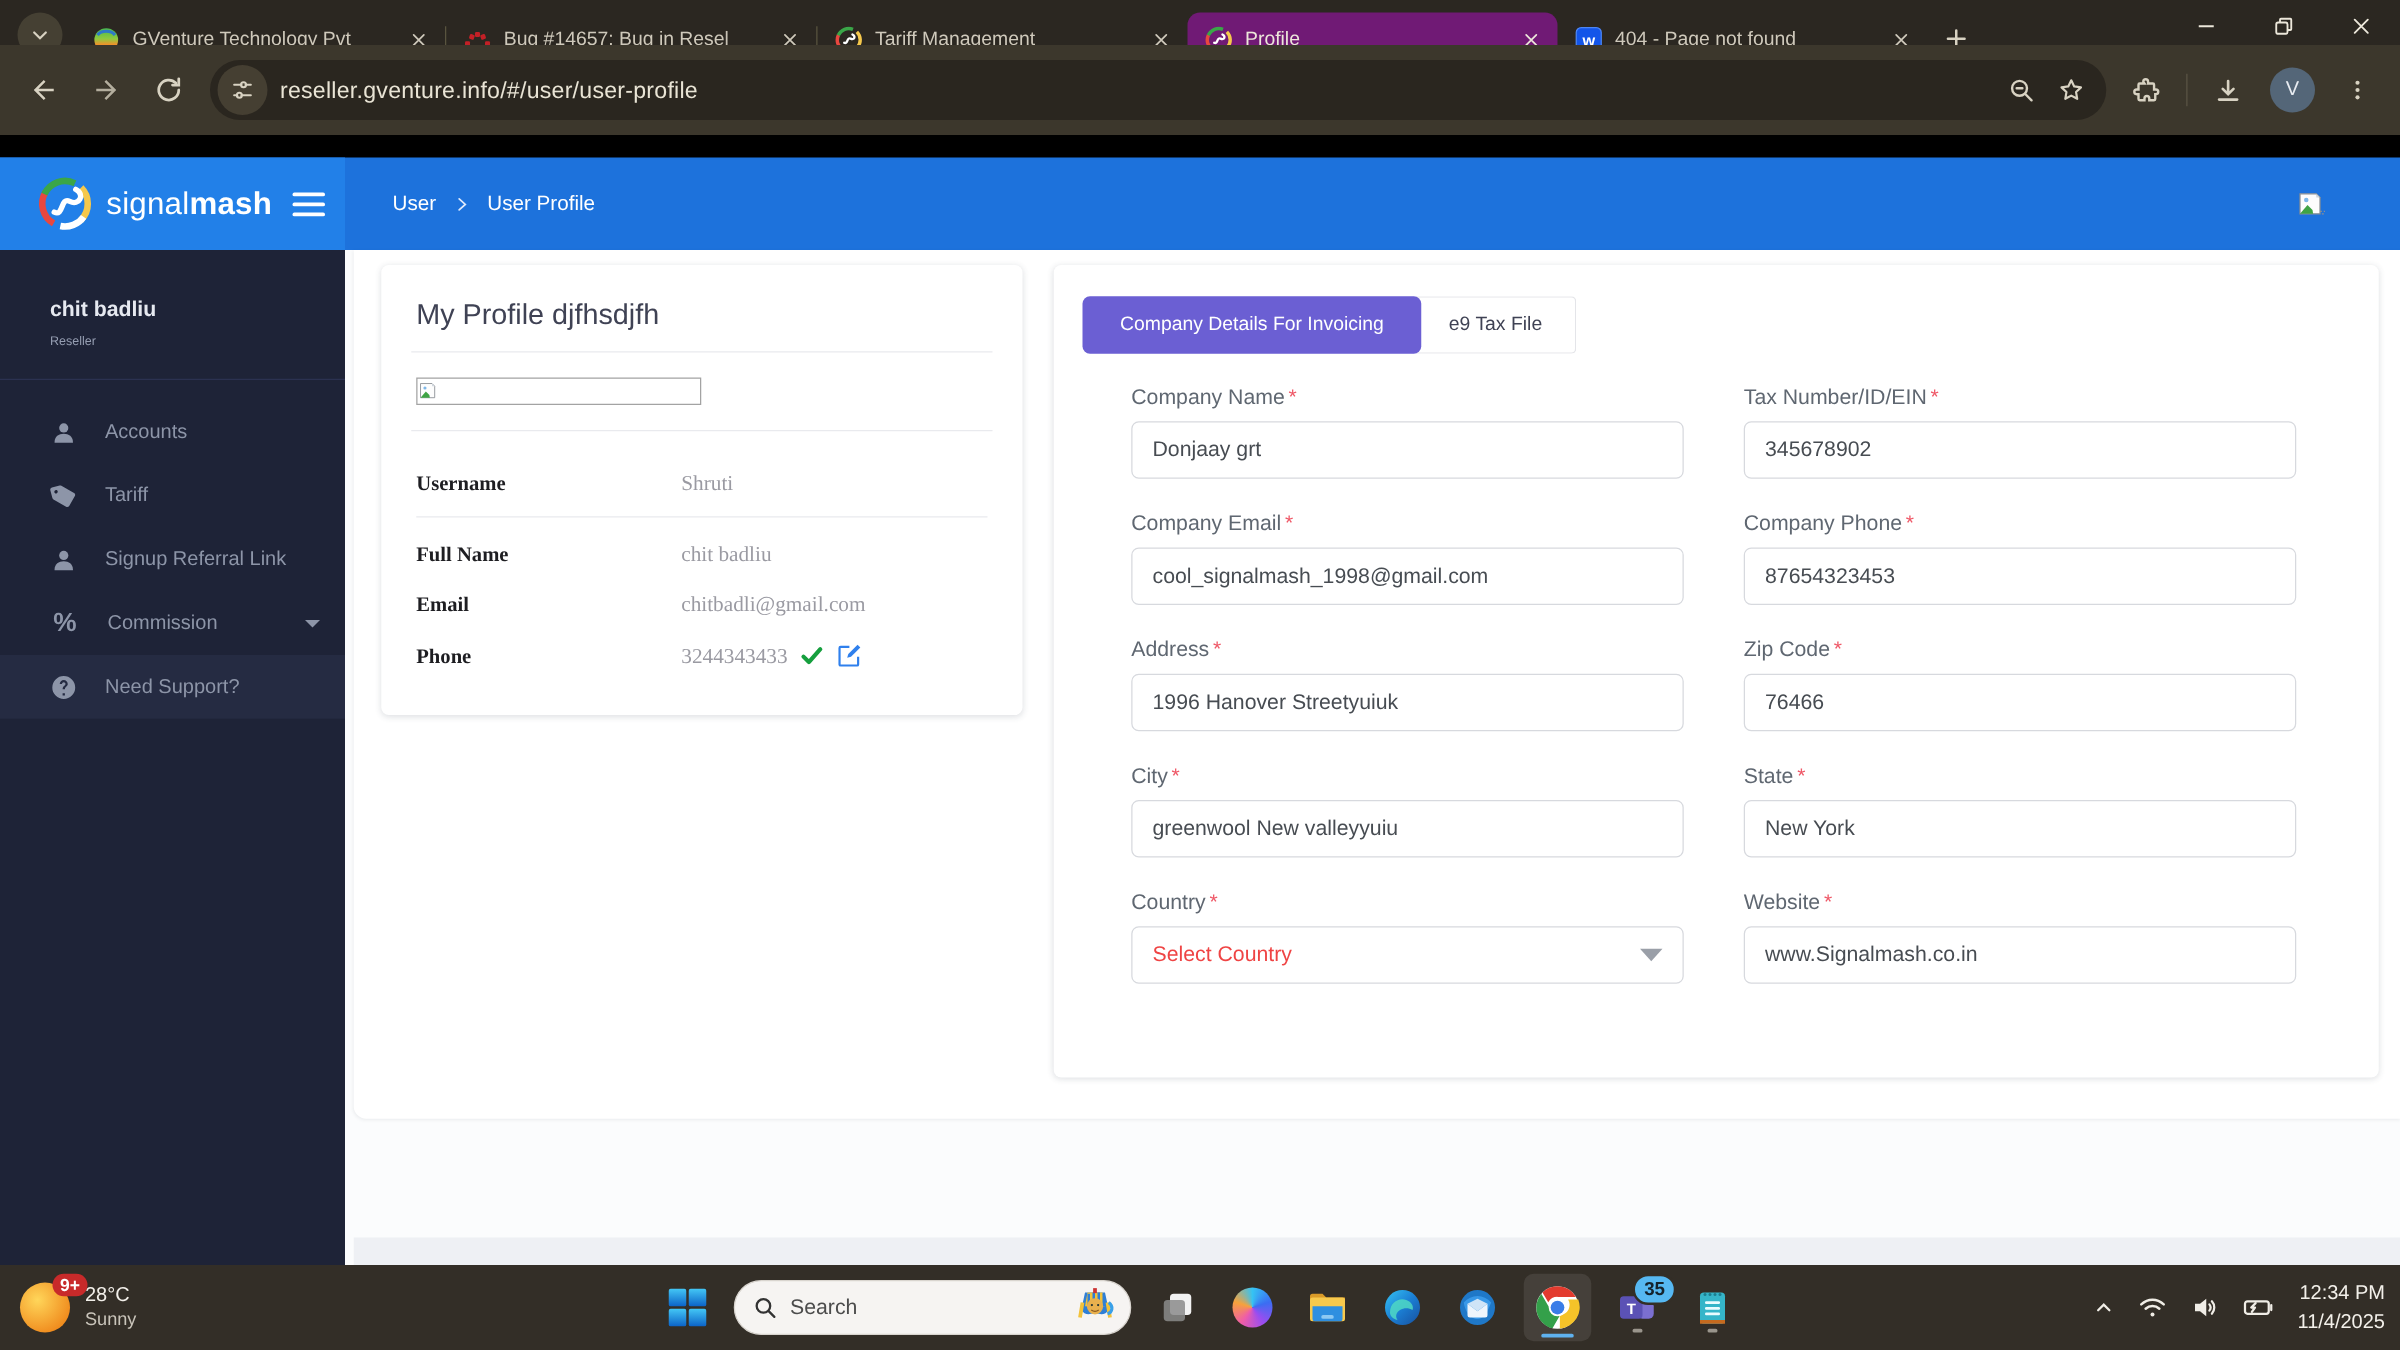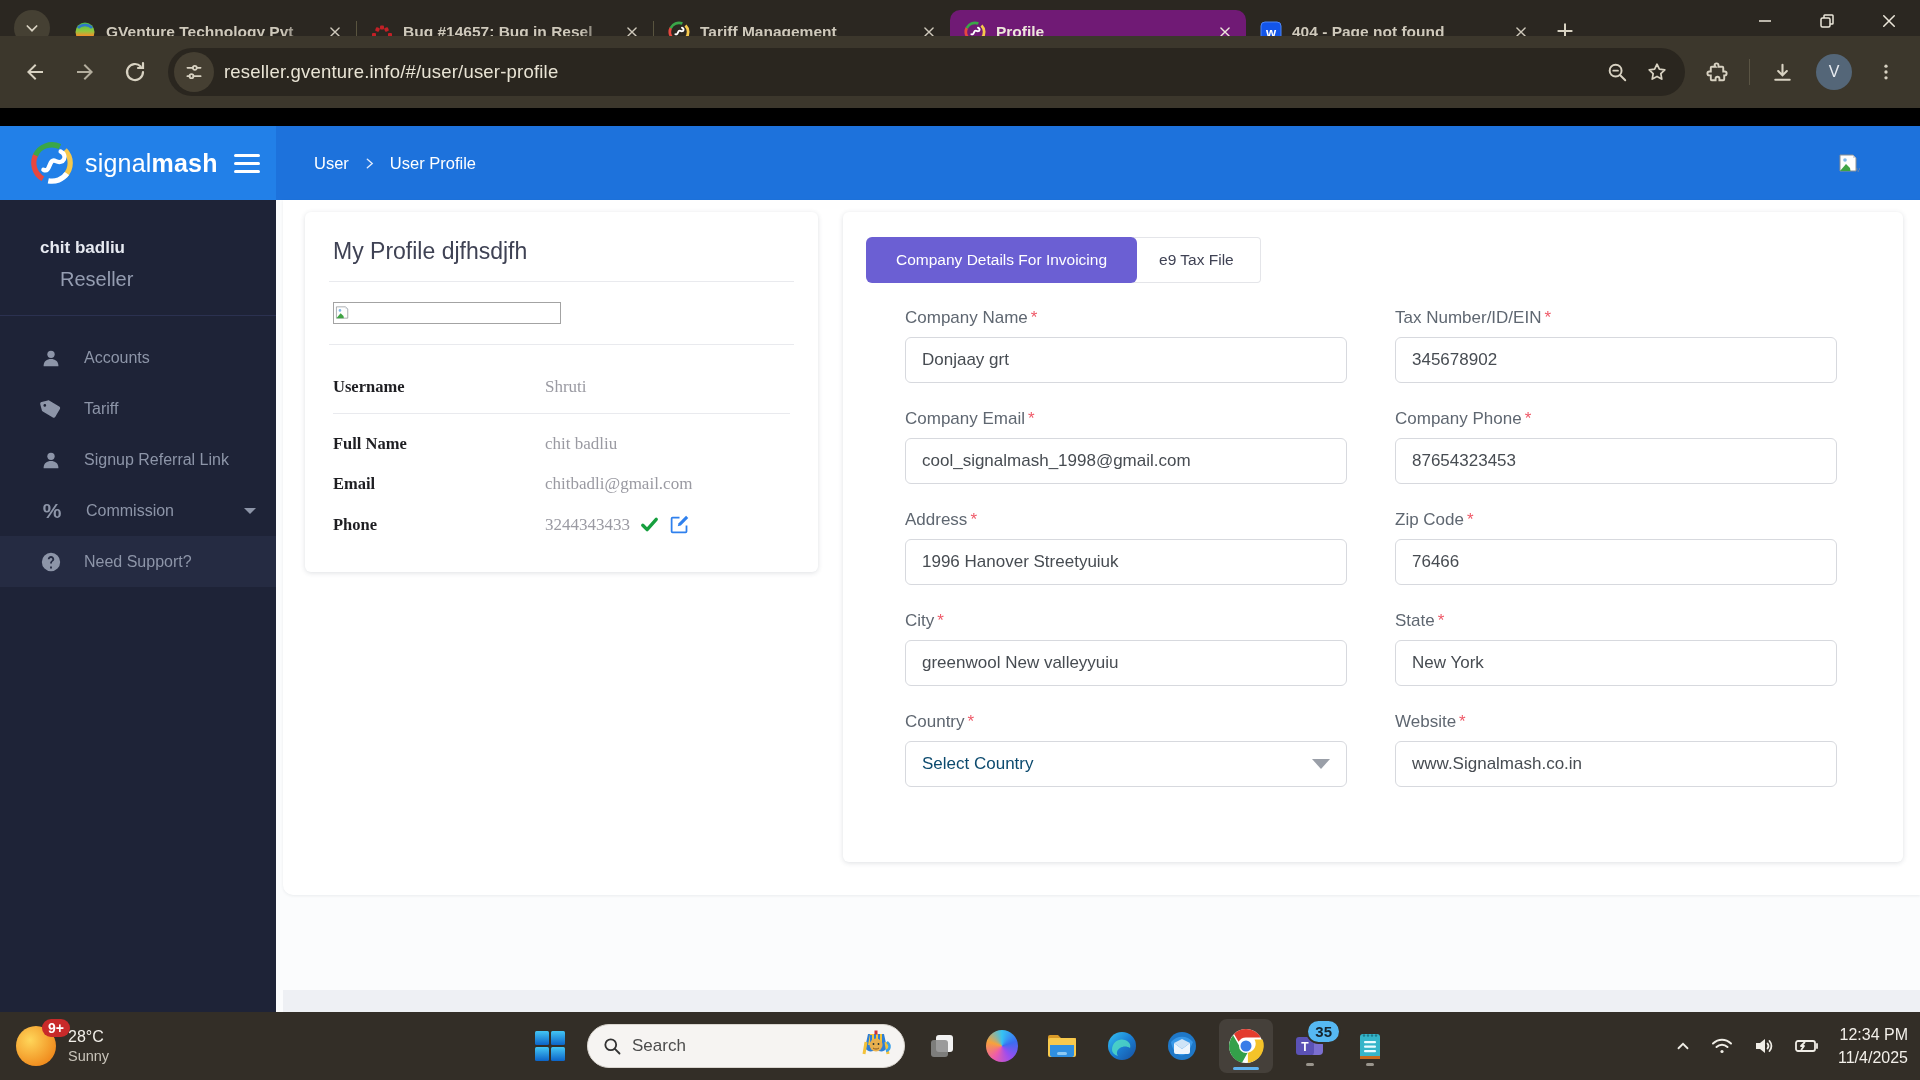--- a/index.html
+++ b/index.html
@@ -8,21 +8,21 @@
   .icon svg { display:block; }
 
   
   .tabstrip { position:absolute; top:0; left:0; right:0; height:54px; background:#2b2721;
     display:flex; align-items:flex-end; padding-left:10px; }
   .tab-search-btn { width:36px; height:36px; border-radius:50%; background:#454033;
     display:flex; align-items:center; justify-content:center; margin:0 10px 8px 4px; }
   .tab { width:296px; height:44px; display:flex; align-items:center; gap:10px;
     padding:0 10px 0 14px; border-radius:10px 10px 0 0; color:#cfc9bb; font-size:15.5px; position:relative; }
   .tab.active { background:#701a75; color:#ece7da; }
-  .tab .title { flex:1; white-space:nowrap; overflow:hidden; -webkit-mask-image:linear-gradient(90deg,#000 85%,transparent); mask-image:linear-gradient(90deg,#000 85%,transparent);font-weight:bold; }
+  .tab .title { flex:1; white-space:nowrap; overflow:hidden; -webkit-mask-image:linear-gradient(90deg,#000 85%,transparent); mask-image:linear-gradient(90deg,#000 85%,transparent); }
   .tab .close { width:22px; height:22px; border-radius:50%; display:flex; align-items:center; justify-content:center; flex:0 0 auto; }
   .tab-sep { width:1px; height:22px; background:#59543f; margin-bottom:11px; flex:0 0 auto; }
   .newtab-btn { width:34px; height:34px; border-radius:50%; display:flex; align-items:center; justify-content:center; margin:0 0 6px 6px; }
   .win-controls { position:absolute; top:0; right:0; height:42px; display:flex; }
   .win-btn { width:62px; height:42px; display:flex; align-items:center; justify-content:center; color:#ece7da; }
 
   .toolbar { position:absolute; top:36px; left:0; right:0; height:72px; background:#3c372c;
     display:flex; align-items:center; padding:0 12px; gap:4px; }
   .nav-btn { width:46px; height:46px; border-radius:50%; display:flex; align-items:center; justify-content:center; flex:0 0 auto; }
   .url-pill { flex:1; height:48px; background:#2a261f; border-radius:24px; margin:0 6px;
@@ -42,21 +42,21 @@
   .brand-text b { font-weight:700; }
   .hamburger { margin-left:auto; margin-right:16px; display:flex; flex-direction:column; gap:5px; }
   .hamburger i { display:block; width:26px; height:3px; background:#fff; border-radius:2px; }
   .breadcrumb { display:flex; align-items:center; gap:14px; margin-left:38px; color:#fff; font-size:16.5px; }
   .header-right { margin-left:auto; display:flex; align-items:center; margin-right:58px; }
 
   
   .sidebar { position:absolute; top:200px; left:0; bottom:68px; width:276px; background:#1e2337; }
   .side-user { padding:38px 0 24px 40px; border-bottom:1px solid #2b3150; }
   .side-user .uname { color:#e6e9f0; font-size:17px; font-weight:700; }
-  .side-user .urole { color:#959db1; font-size:20px; margin-top:10px;margin-left:20px; }
+  .side-user .urole { color:#959db1; font-size:10px; margin-top:10px; }
   .side-item { height:51px; display:flex; align-items:center; padding:0 20px 0 40px; color:#8d95a8; font-size:16px; gap:22px; }
   .side-item.support { background:#252b42; }
   .side-item .caret { margin-left:auto; width:0; height:0; border-left:6px solid transparent; border-right:6px solid transparent; border-top:6px solid #8d95a8; }
   .pct { font-size:21px; font-weight:700; color:#8d95a8; width:24px; text-align:center; }
 
   
   .main { position:absolute; top:200px; left:276px; right:0; bottom:68px; background:#fbfcfd; }
   .content-shell { position:absolute; top:0; left:7px; right:0; bottom:117px; background:#fff;
     border-bottom-left-radius:10px; box-shadow:0 1px 3px rgba(40,50,60,.08); }
   .bottom-strip { position:absolute; left:7px; right:0; bottom:0; height:22px; background:#eef0f4; }
@@ -76,21 +76,21 @@
   .ftab { height:46px; display:flex; align-items:center; padding:0 26px; font-size:15.5px; }
   .ftab.active { background:#6b5fd3; color:#fff; border-radius:6px; z-index:2; padding:0 30px; }
   .ftab.plain { background:#fff; color:#3f4254; border:1px solid #e4e5e9; border-left:none; border-radius:0 4px 4px 0; margin-left:-4px; }
   .fields { position:absolute; top:96px; left:62px; display:grid; grid-template-columns:442px 442px; column-gap:48px; }
   .field { margin-bottom:26px; }
   .field label { display:block; font-size:17px; color:#5f6771; margin-bottom:9px; }
   .req { color:#ef5968; margin-left:3px; }
   .field input, .select-box { width:100%; height:46px; border:1px solid #d7d9de; border-radius:6px;
     padding:0 16px; font-size:17px; color:#474c52; background:#fff; outline:none;
     font-family:"Liberation Sans","DejaVu Sans",sans-serif; }
-  .select-box { display:flex; align-items:center; color:#0c4a6e; position:relative; }
+  .select-box { display:flex; align-items:center; color:#ef4444; position:relative; }
   .select-box .sel-caret { position:absolute; right:16px; width:0; height:0;
     border-left:9px solid transparent; border-right:9px solid transparent; border-top:10px solid #9a9fa8; }
 
   
   .taskbar { position:absolute; left:0; right:0; bottom:0; height:68px; background:#332e27; }
   .weather { position:absolute; left:16px; top:0; height:68px; display:flex; align-items:center; gap:12px; }
   .sun { width:40px; height:40px; border-radius:50%; background:radial-gradient(circle at 35% 35%, #ffd65a, #f08c1e 75%); position:relative; }
   .wx-badge { position:absolute; top:-7px; right:-14px; background:#c82a2a; color:#fff; font-size:14px; font-weight:700;
     border-radius:11px; padding:1px 6px; }
   .wx-text .t { color:#f2efe9; font-size:16px; }

